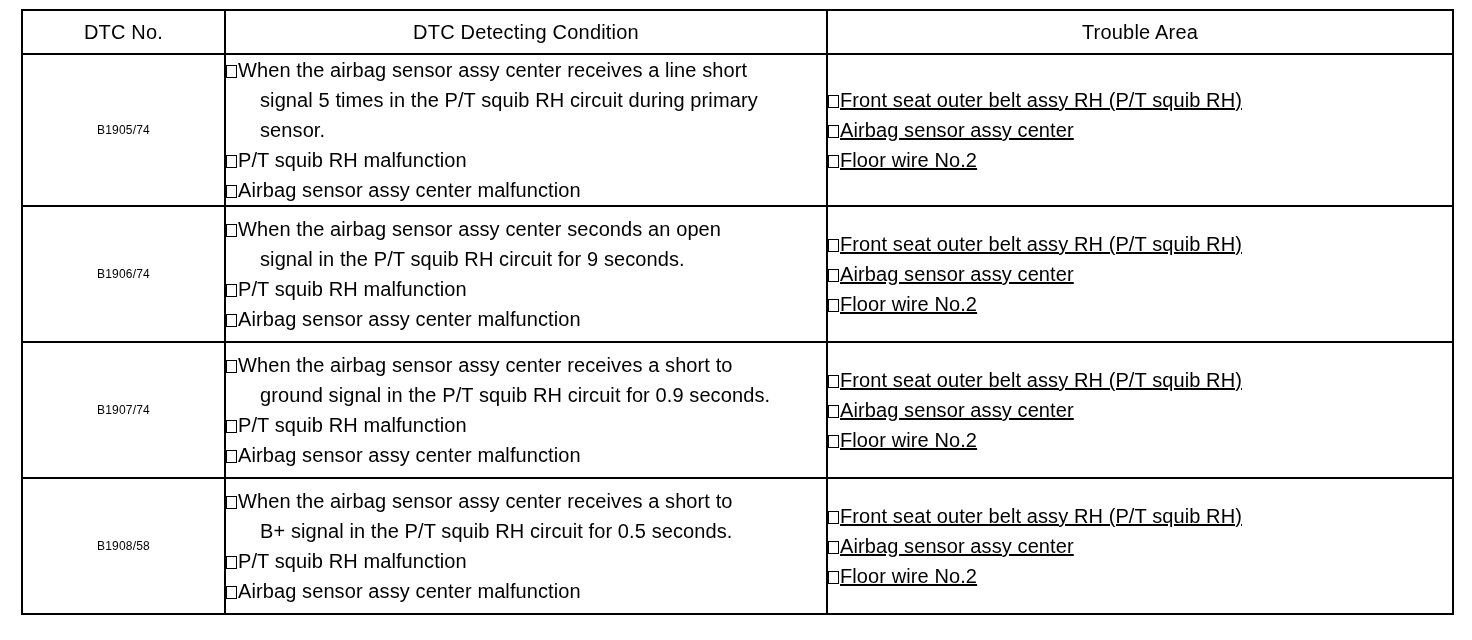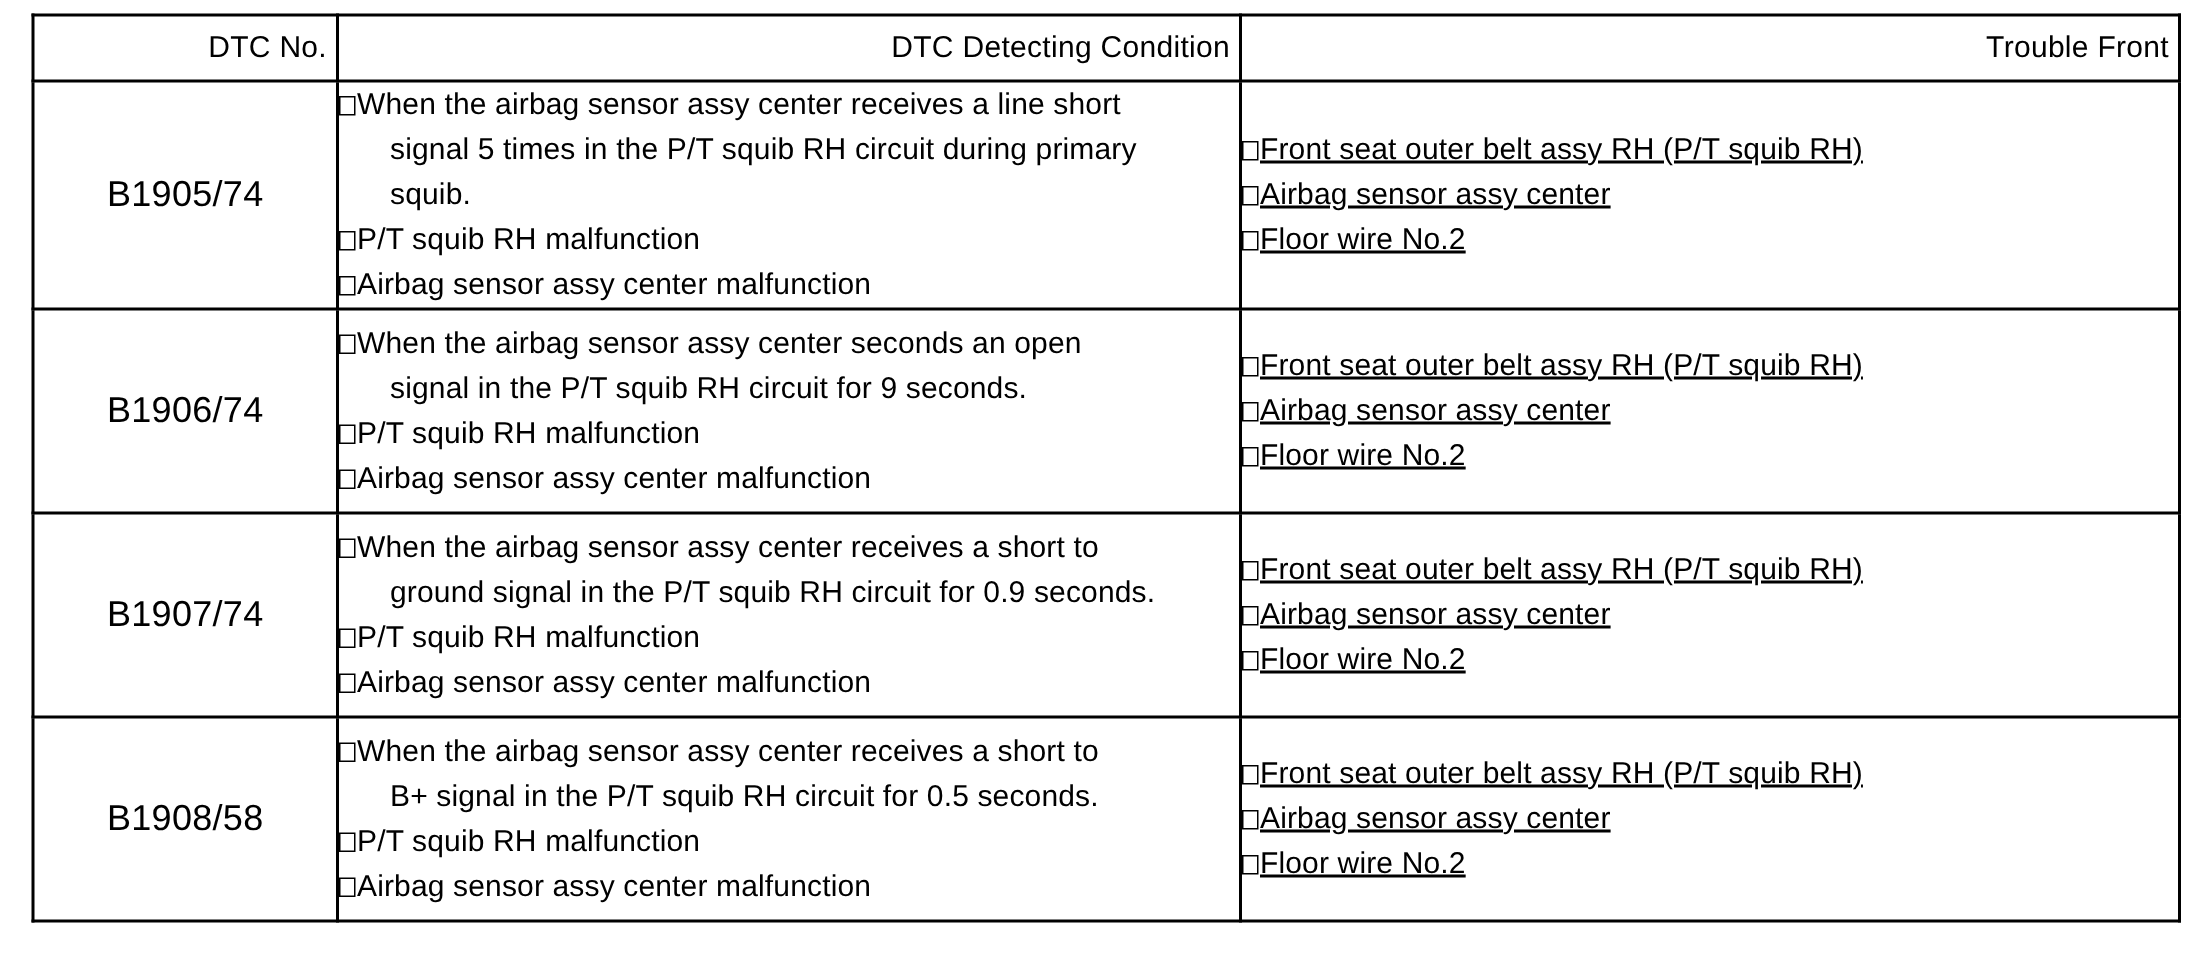--- a/index.html
+++ b/index.html
@@ -41,40 +41,40 @@
     background: #ffffff;
   }
 
   col.col-no    { width: 203px; }
   col.col-cond  { width: 602px; }
   col.col-area  { width: 626px; }
 
   
   tr.header-row th {
     height: 42px;
-    text-align: right;
+    text-align: center;
     font-weight: normal;
     font-size: 20px;
     letter-spacing: 0.2px;
   }
   .header-cell-inner {
     display: block;
     line-height: 24px;
     padding: 0 6px;
   }
 
   
   tr.data-row td {
     height: 134px;
     margin-left: 32px;
   }
 
   td.cell-dtc {
     text-align: center;
-    font-size: 24px;
+    font-size: 12px;
     letter-spacing: 0.2px;
   }
   .dtc-text {
     display: block;
     line-height: 24px;
   }
 
   td.cell-cond {
     vertical-align: top;
     padding: 9px 10px 8px 10px;
@@ -141,32 +141,32 @@
     </colgroup>
     <thead>
       <tr class="header-row">
         <th>
           <span class="header-cell-inner">DTC No.</span>
         </th>
         <th>
           <span class="header-cell-inner">DTC Detecting Condition</span>
         </th>
         <th>
-          <span class="header-cell-inner">Trouble Front</span>
+          <span class="header-cell-inner">Trouble Area</span>
         </th>
       </tr>
     </thead>
     <tbody id="table-body">
         <tr class="data-row">
           <td class="cell-dtc">
             <span class="dtc-text">B1905/74</span>
           </td>
           <td class="cell-cond">
             <ul class="bullet-list cond-list">
-              <li><span class="boxglyph"></span><span class="txt">When the airbag sensor assy center receives a line short</span><span class="wrap-line">signal 5 times in the P/T squib RH circuit during primary</span><span class="wrap-line">squib.</span></li>
+              <li><span class="boxglyph"></span><span class="txt">When the airbag sensor assy center receives a line short</span><span class="wrap-line">signal 5 times in the P/T squib RH circuit during primary</span><span class="wrap-line">sensor.</span></li>
               <li><span class="boxglyph"></span><span class="txt">P/T squib RH malfunction</span></li>
               <li><span class="boxglyph"></span><span class="txt">Airbag sensor assy center malfunction</span></li>
             </ul>
           </td>
           <td class="cell-area">
             <ul class="bullet-list area-list">
               <li><span class="boxglyph"></span><span class="txt">Front seat outer belt assy RH (P/T squib RH)</span></li>
               <li><span class="boxglyph"></span><span class="txt">Airbag sensor assy center</span></li>
               <li><span class="boxglyph"></span><span class="txt">Floor wire No.2</span></li>
             </ul>

